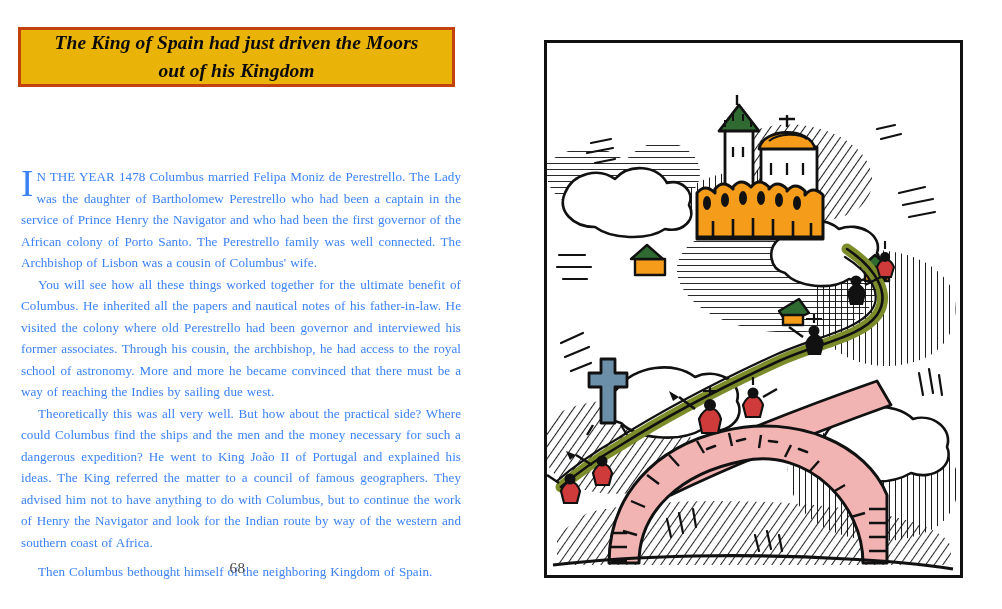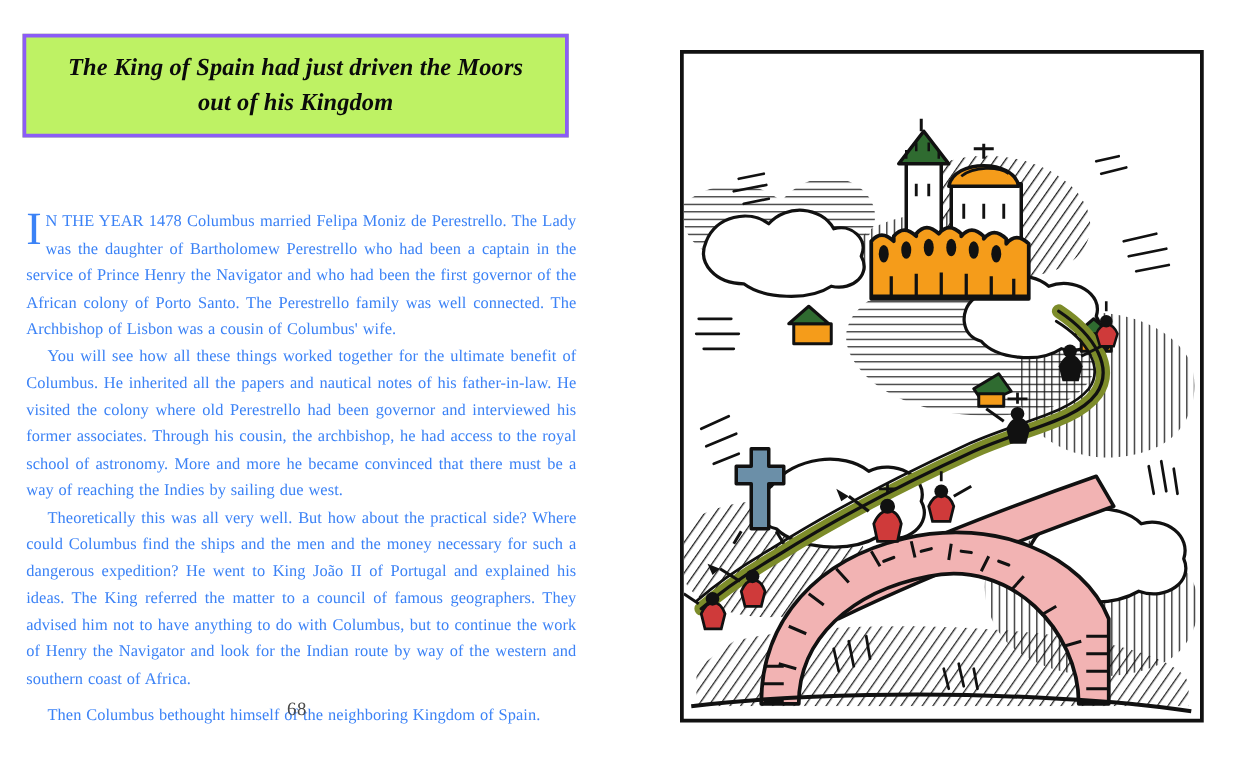--- a/index.html
+++ b/index.html
@@ -23,24 +23,24 @@
     top: 0;
     width: 500px;
     height: 609px;
   }
 
   .heading-box {
     position: absolute;
     left: 18px;
     top: 27px;
     width: 437px;
-    height: 83px;
+    height: 60px;
     box-sizing: border-box;
-    border: 3px solid #8b5cf6;
-    background: #bef264;
+    border: 3px solid #c2410c;
+    background: #eab308;
     display: flex;
     align-items: center;
     justify-content: center;
   }
   .heading-inner {
     padding: 0 18px;
     text-align: center;
   }
   .heading-text {
     font-family: "Liberation Serif", "DejaVu Serif", serif;

